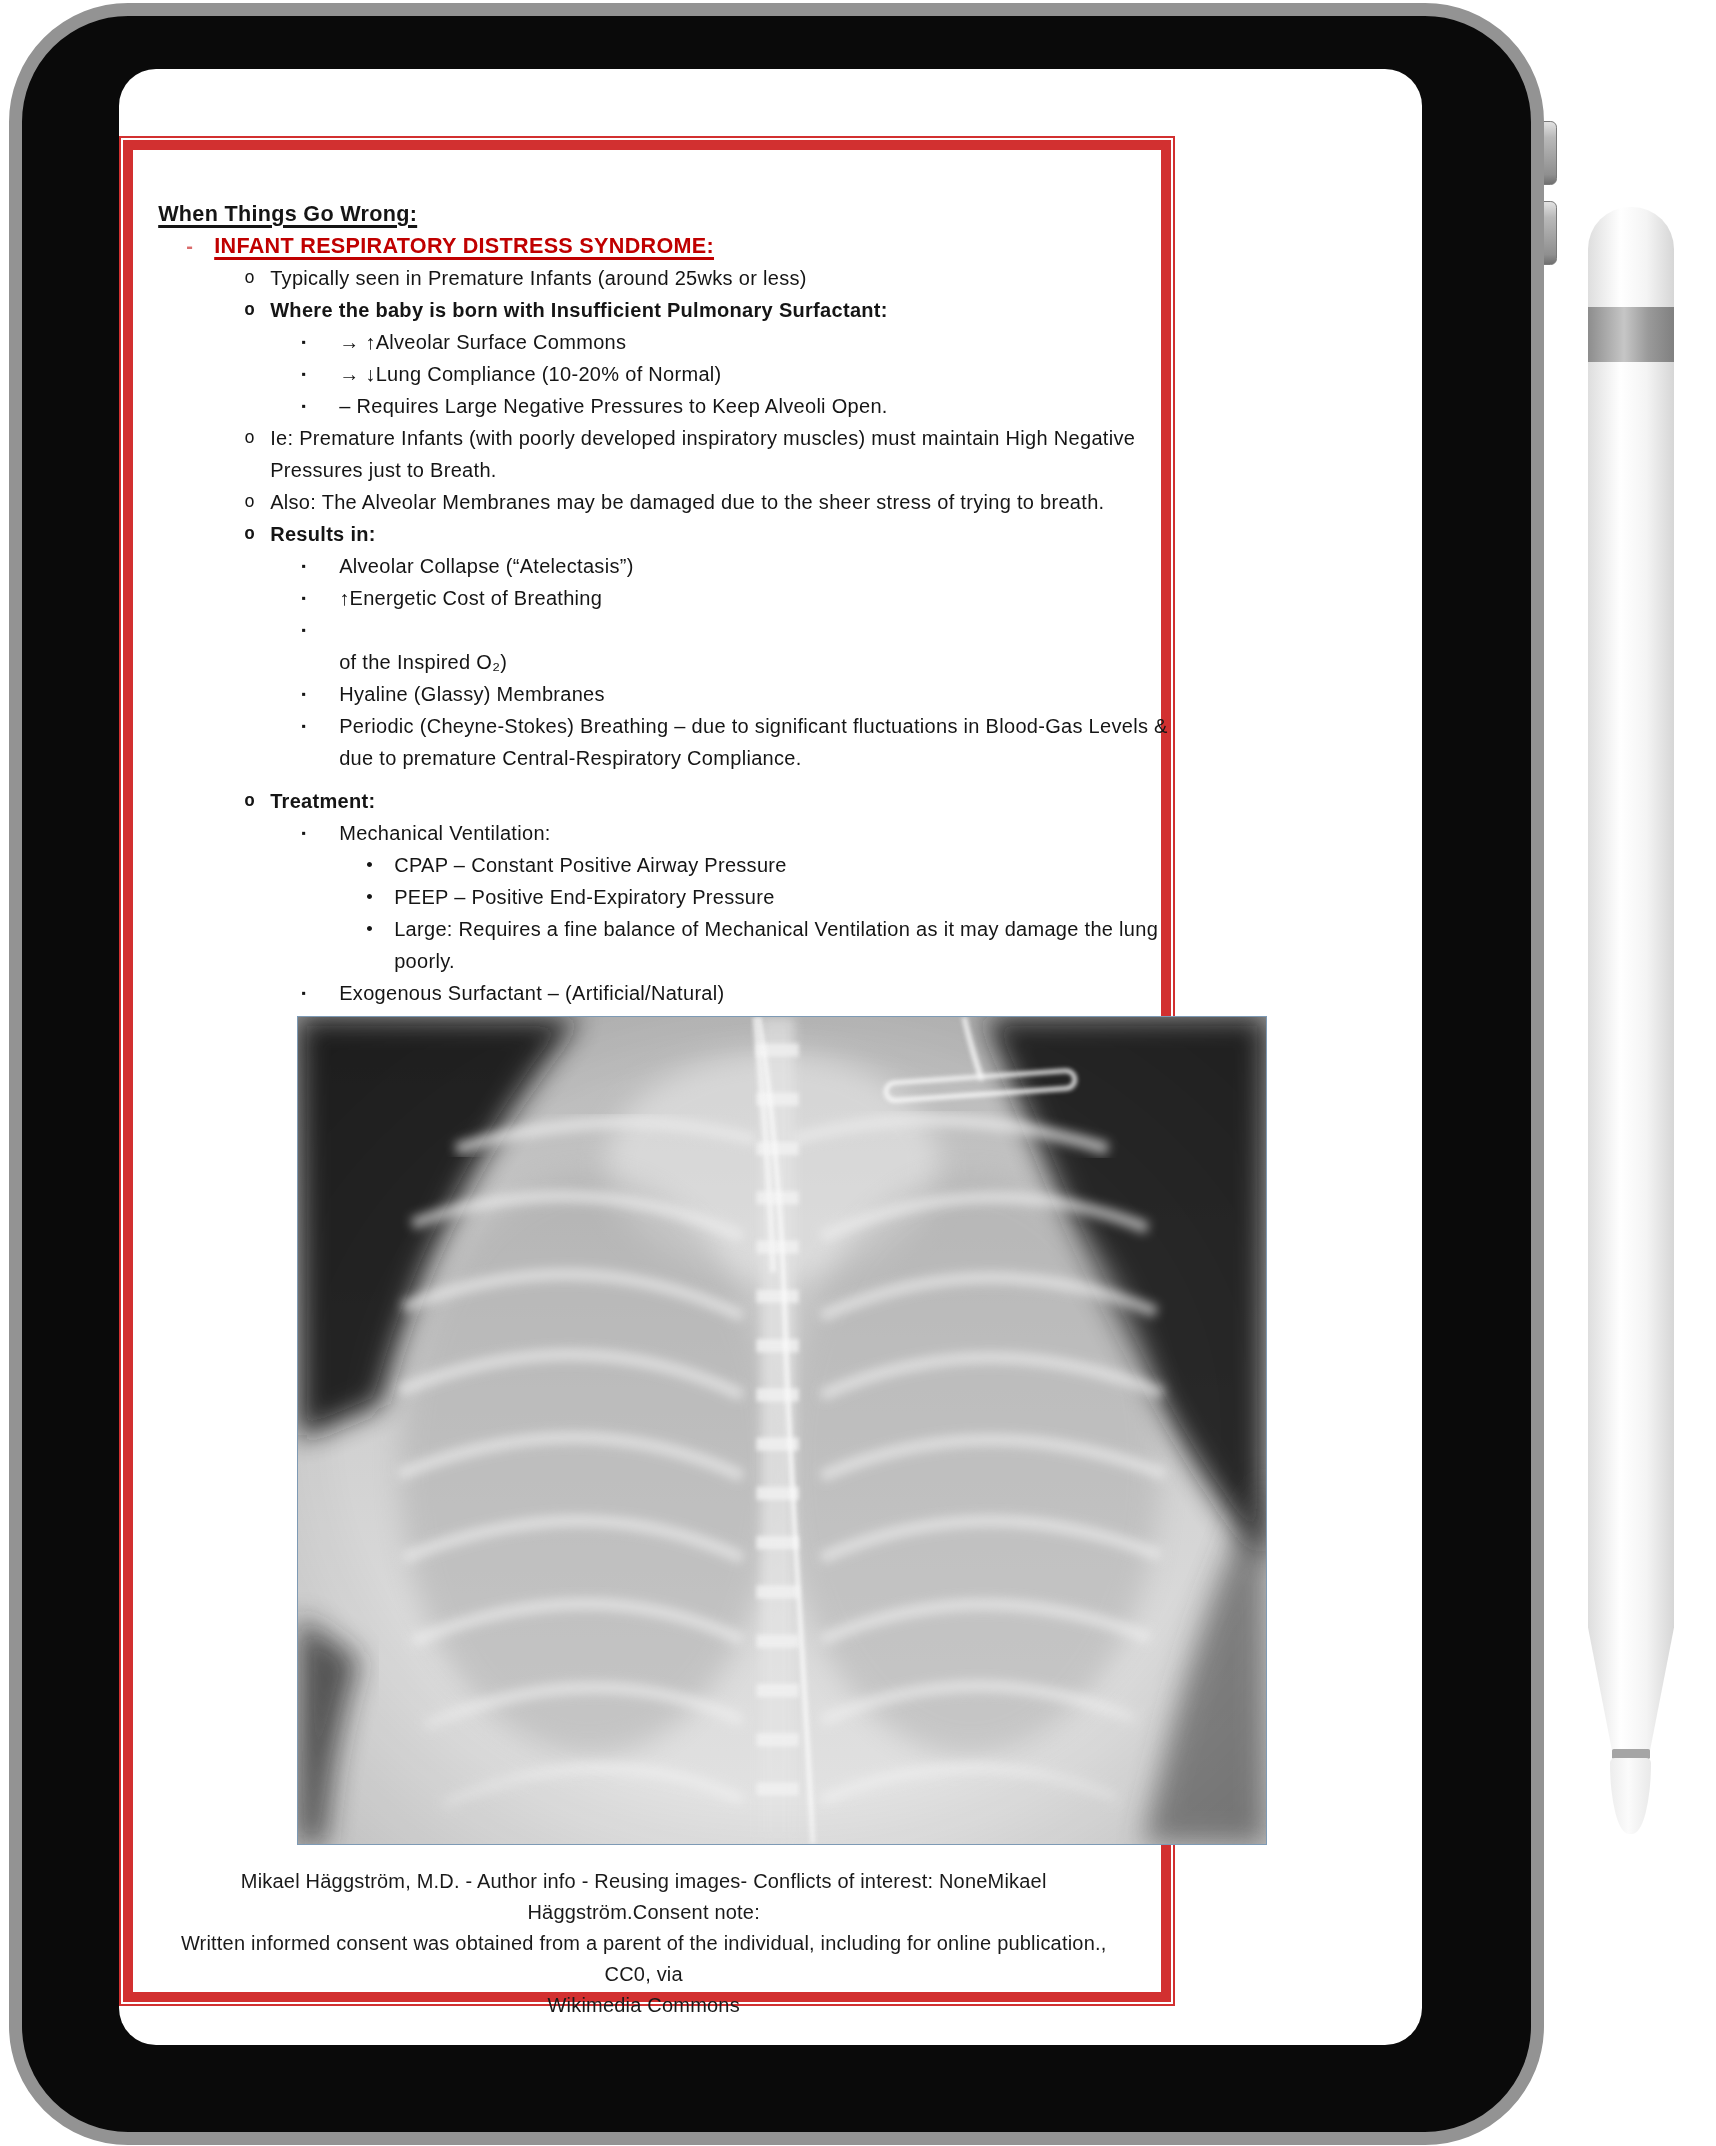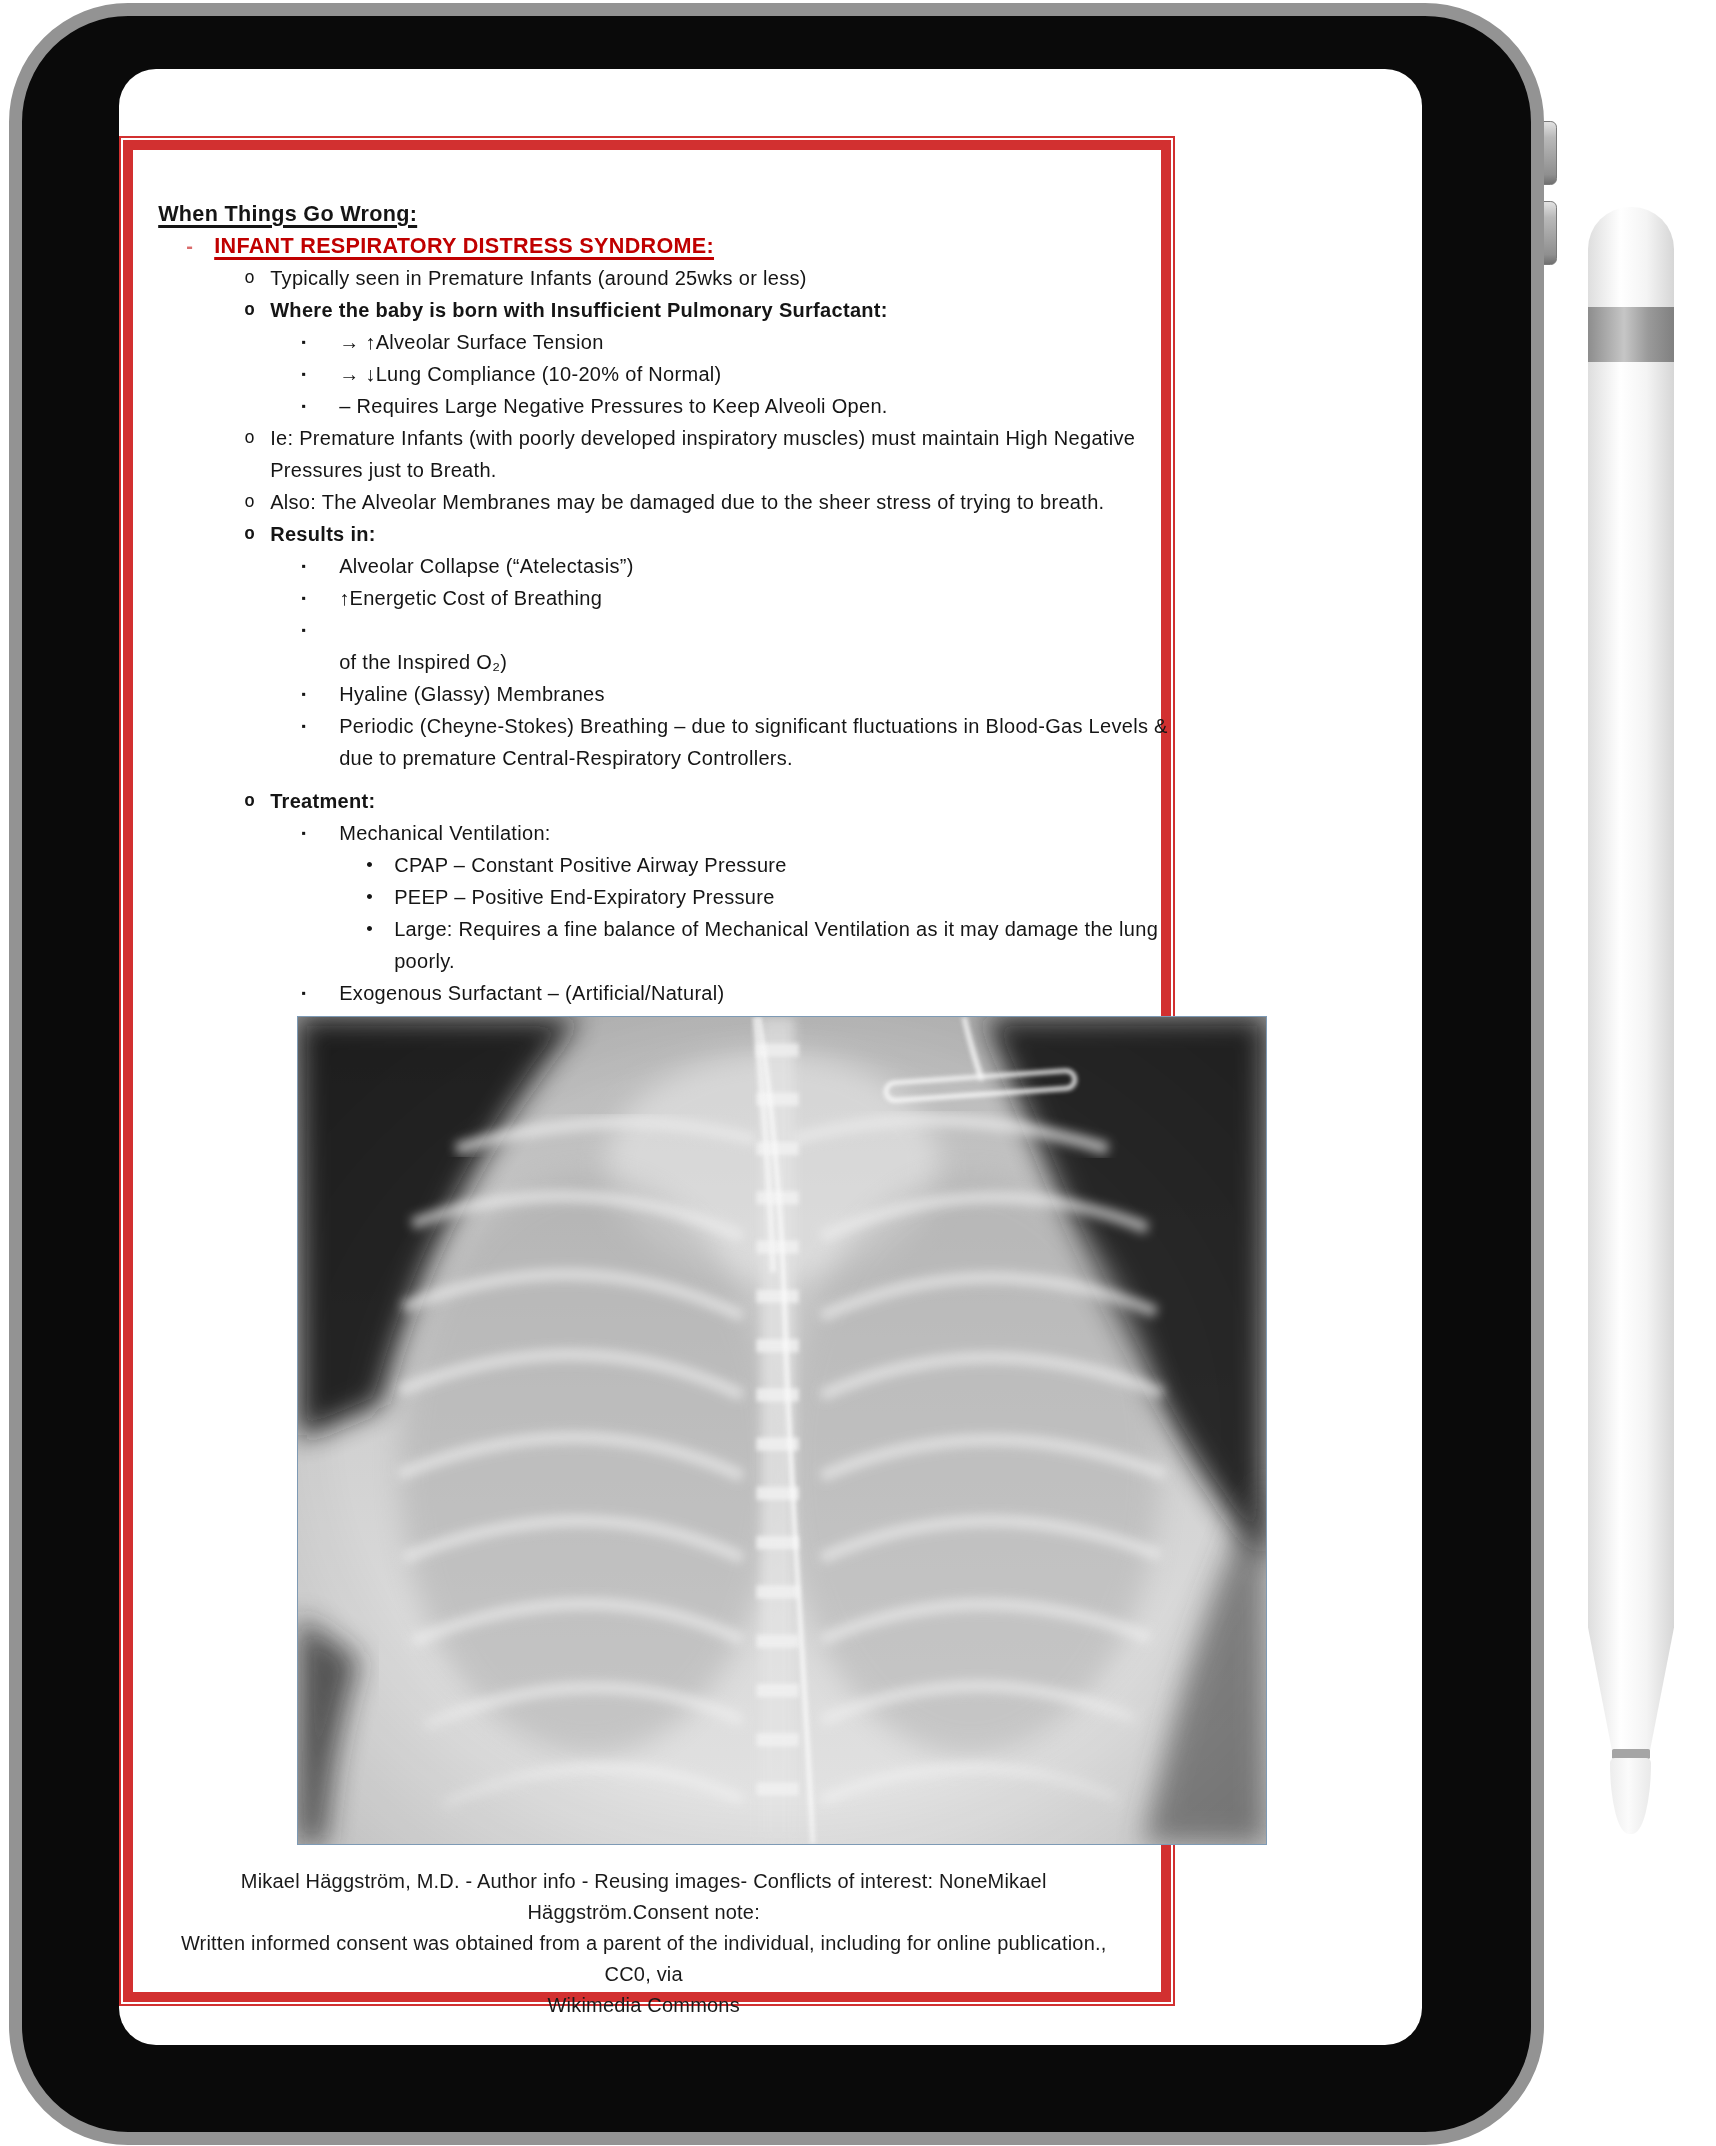--- a/index.html
+++ b/index.html
@@ -80,34 +80,34 @@
 
   <div class="tablet">
     <div class="screen">
       <div class="page">
         <div class="doc">
 
           <div class="line h0"><span class="bullet"></span><span class="txt">When Things Go Wrong:</span></div>
           <div class="line h1"><span class="bullet">-</span><span class="txt">INFANT RESPIRATORY DISTRESS SYNDROME:</span></div>
           <div class="line l2"><span class="bullet">o</span><span class="txt">Typically seen in Premature Infants (around 25wks or less)</span></div>
           <div class="line l2 bold"><span class="bullet">o</span><span class="txt">Where the baby is born with Insufficient Pulmonary Surfactant:</span></div>
-          <div class="line l3"><span class="bullet">▪</span><span class="txt">→ ↑Alveolar Surface Tension</span></div>
+          <div class="line l3"><span class="bullet">▪</span><span class="txt">→ ↑Alveolar Surface Commons</span></div>
           <div class="line l3"><span class="bullet">▪</span><span class="txt">→ ↓Lung Compliance (10-20% of Normal)</span></div>
           <div class="line l3"><span class="bullet">▪</span><span class="txt">– Requires Large Negative Pressures to Keep Alveoli Open.</span></div>
           <div class="line l2"><span class="bullet">o</span><span class="txt">Ie: Premature Infants (with poorly developed inspiratory muscles) must maintain High Negative</span></div>
           <div class="line l2"><span class="txt">Pressures just to Breath.</span></div>
           <div class="line l2"><span class="bullet">o</span><span class="txt">Also: The Alveolar Membranes may be damaged due to the sheer stress of trying to breath.</span></div>
           <div class="line l2 bold"><span class="bullet">o</span><span class="txt">Results in:</span></div>
           <div class="line l3"><span class="bullet">▪</span><span class="txt">Alveolar Collapse (“Atelectasis”)</span></div>
           <div class="line l3"><span class="bullet">▪</span><span class="txt">↑Energetic Cost of Breathing</span></div>
           <div class="line l3"><span class="bullet">▪</span></div>
           <div class="line l3"><span class="txt">of the Inspired O₂)</span></div>
           <div class="line l3"><span class="bullet">▪</span><span class="txt">Hyaline (Glassy) Membranes</span></div>
           <div class="line l3"><span class="bullet">▪</span><span class="txt">Periodic (Cheyne-Stokes) Breathing – due to significant fluctuations in Blood-Gas Levels &amp;</span></div>
-          <div class="line l3"><span class="txt">due to premature Central-Respiratory Controllers.</span></div>
+          <div class="line l3"><span class="txt">due to premature Central-Respiratory Compliance.</span></div>
           <div class="line l2 bold gap"><span class="bullet">o</span><span class="txt">Treatment:</span></div>
           <div class="line l3"><span class="bullet">▪</span><span class="txt">Mechanical Ventilation:</span></div>
           <div class="line l4"><span class="bullet">•</span><span class="txt">CPAP – Constant Positive Airway Pressure</span></div>
           <div class="line l4"><span class="bullet">•</span><span class="txt">PEEP – Positive End-Expiratory Pressure</span></div>
           <div class="line l4"><span class="bullet">•</span><span class="txt">Large: Requires a fine balance of Mechanical Ventilation as it may damage the lung</span></div>
           <div class="line l4"><span class="txt">poorly.</span></div>
           <div class="line l3"><span class="bullet">▪</span><span class="txt">Exogenous Surfactant – (Artificial/Natural)</span></div>
 
           <div class="figure">
             <svg viewBox="0 0 1100 940" preserveAspectRatio="none" aria-hidden="true">

